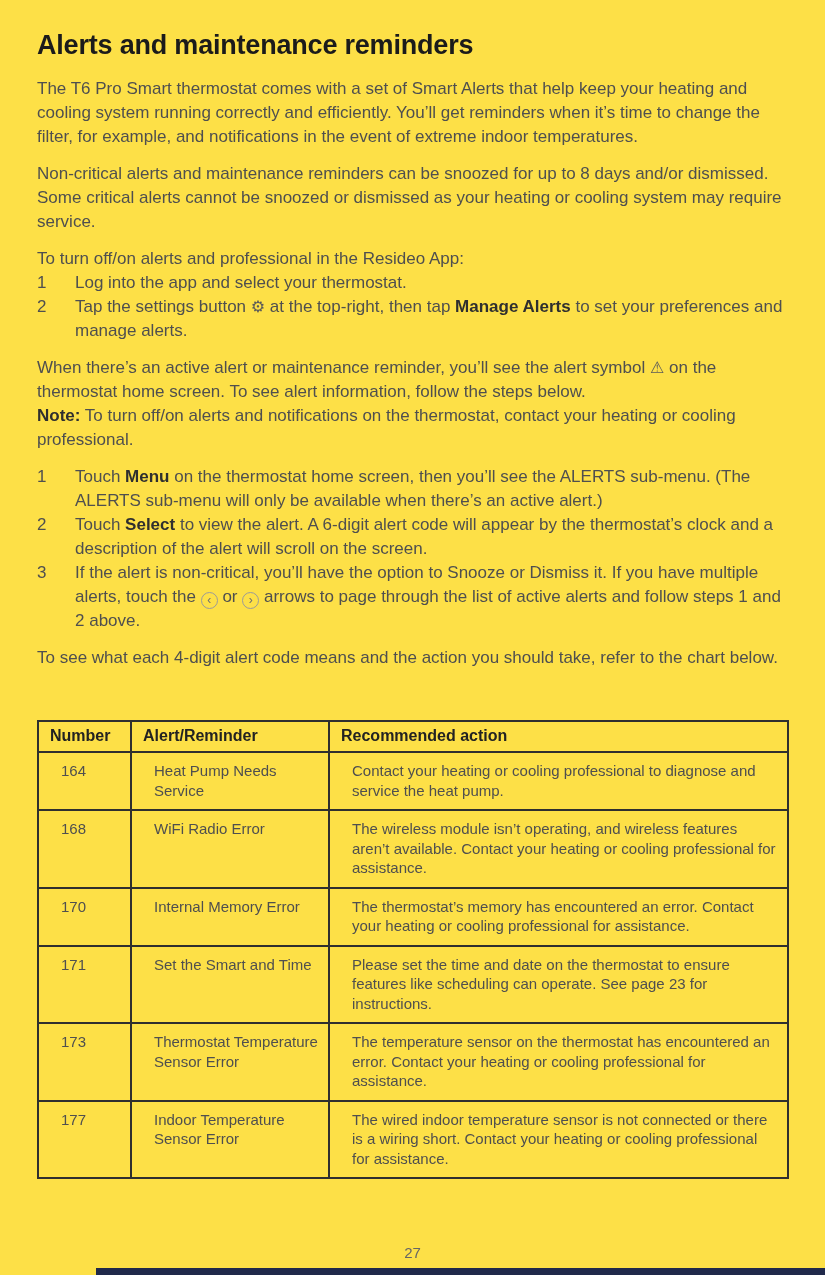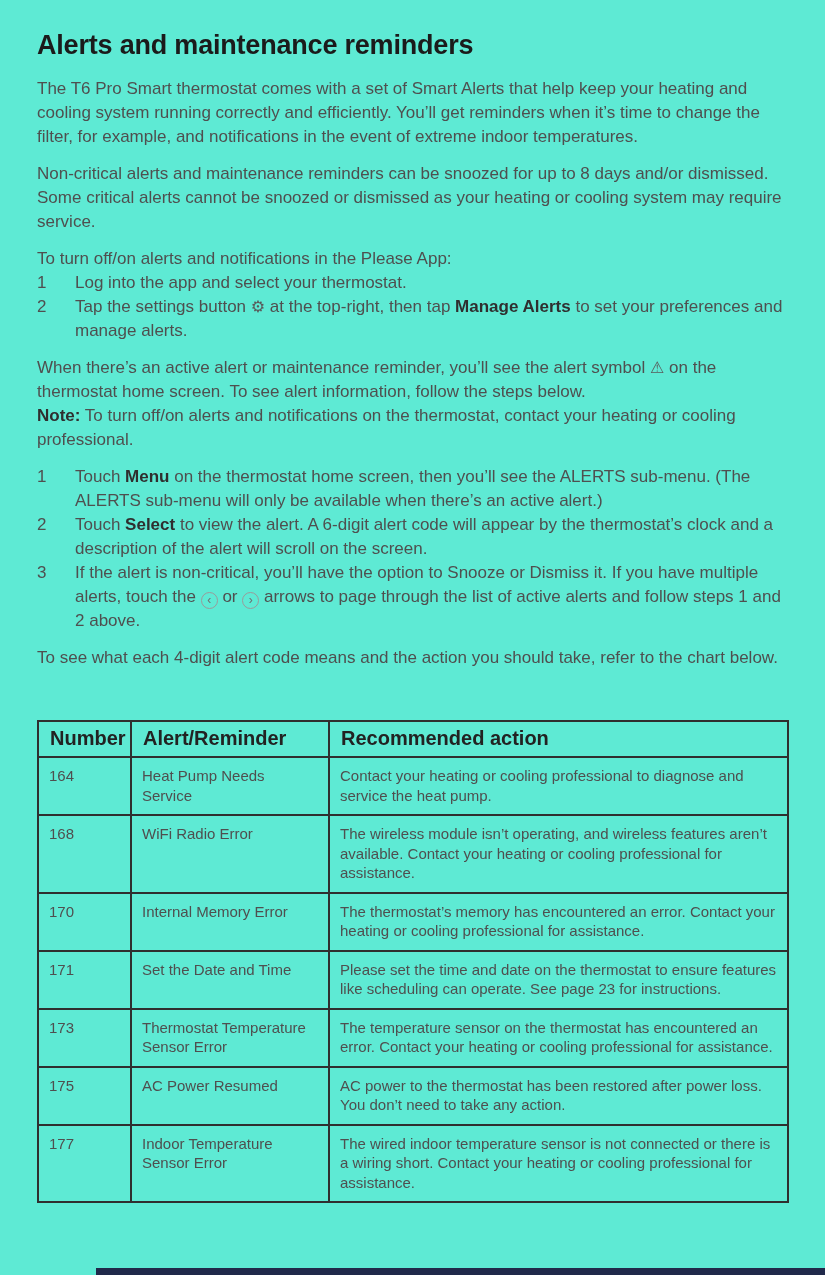--- a/index.html
+++ b/index.html
@@ -1,20 +1,20 @@
 <!DOCTYPE html>
 <html><head>
 <meta charset="utf-8">
 <style>
   html, body { margin: 0; padding: 0; background: #ffffff; }
   .page {
     position: relative;
     width: 825px;
     height: 1275px;
-    background: #5eead4;
+    background: #fde047;
     font-family: "Liberation Sans", "DejaVu Sans", sans-serif;
     color: #4d4d4d;
     overflow: hidden;
     box-sizing: border-box;
   }
   .content {
     position: absolute;
     top: 30px;
     left: 37px;
     width: 751px;
@@ -72,30 +72,30 @@
     margin-top: 50px;
     table-layout: fixed;
   }
   table.alerts th, table.alerts td {
     border: 2px solid #2f2f2f;
     vertical-align: top;
     text-align: left;
     box-sizing: border-box;
   }
   table.alerts th {
-    font-size: 20px;
+    font-size: 16px;
     font-weight: 700;
     color: #222222;
     padding: 5px 10px 6px 11px;
   }
   table.alerts td {
     font-size: 15px;
     line-height: 19.5px;
     color: #4f4f4f;
-    padding: 8px 10px 9px 10px;
+    padding: 8px 10px 9px 22px;
   }
   .col-number { width: 93px; }
   .col-alert  { width: 198px; }
   .col-action { width: 459px; }
   .page-number {
     position: absolute;
     bottom: 14px;
     left: 0;
     width: 100%;
     text-align: center;
@@ -114,21 +114,21 @@
 <body>
 
 <div class="page">
   <div class="content">
 
     <h1 class="title">Alerts and maintenance reminders</h1>
 
     <p class="para">The T6 Pro Smart thermostat comes with a set of Smart Alerts that help keep your heating and cooling system running correctly and efficiently. You’ll get reminders when it’s time to change the filter, for example, and notifications in the event of extreme indoor temperatures.</p>
     <p class="para">Non-critical alerts and maintenance reminders can be snoozed for up to 8 days and/or dismissed. Some critical alerts cannot be snoozed or dismissed as your heating or cooling system may require service.</p>
 
-    <p class="para lead">To turn off/on alerts and notifications in the Please App:</p>
+    <p class="para lead">To turn off/on alerts and professional in the Resideo App:</p>
     <div class="olist">
       <div class="li">
         <span class="num">1</span>
         <span class="li-text">Log into the app and select your thermostat.</span>
       </div>
       <div class="li">
         <span class="num">2</span>
         <span class="li-text"><span>Tap the settings button </span><span class="inline-icon">⚙</span><span> at the top-right, then tap </span><strong>Manage Alerts</strong><span> to set your preferences and manage alerts.</span></span>
       </div>
     </div>
@@ -177,36 +177,32 @@
           <td>WiFi Radio Error</td>
           <td>The wireless module isn’t operating, and wireless features aren’t available. Contact your heating or cooling professional for assistance.</td>
         </tr>
         <tr>
           <td>170</td>
           <td>Internal Memory Error</td>
           <td>The thermostat’s memory has encountered an error. Contact your heating or cooling professional for assistance.</td>
         </tr>
         <tr>
           <td>171</td>
-          <td>Set the Date and Time</td>
+          <td>Set the Smart and Time</td>
           <td>Please set the time and date on the thermostat to ensure features like scheduling can operate. See page 23 for instructions.</td>
         </tr>
         <tr>
           <td>173</td>
           <td>Thermostat Temperature Sensor Error</td>
           <td>The temperature sensor on the thermostat has encountered an error. Contact your heating or cooling professional for assistance.</td>
         </tr>
         <tr>
-          <td>175</td>
-          <td>AC Power Resumed</td>
-          <td>AC power to the thermostat has been restored after power loss. You don’t need to take any action.</td>
-        </tr>
-        <tr>
           <td>177</td>
           <td>Indoor Temperature Sensor Error</td>
           <td>The wired indoor temperature sensor is not connected or there is a wiring short. Contact your heating or cooling professional for assistance.</td>
         </tr>
       </tbody>
     </table>
   </div>
 
+  <div class="page-number">27</div>
   <div class="accent-bar" style="background: rgb(32, 41, 74);"></div>
 </div>
 
 </body></html>

